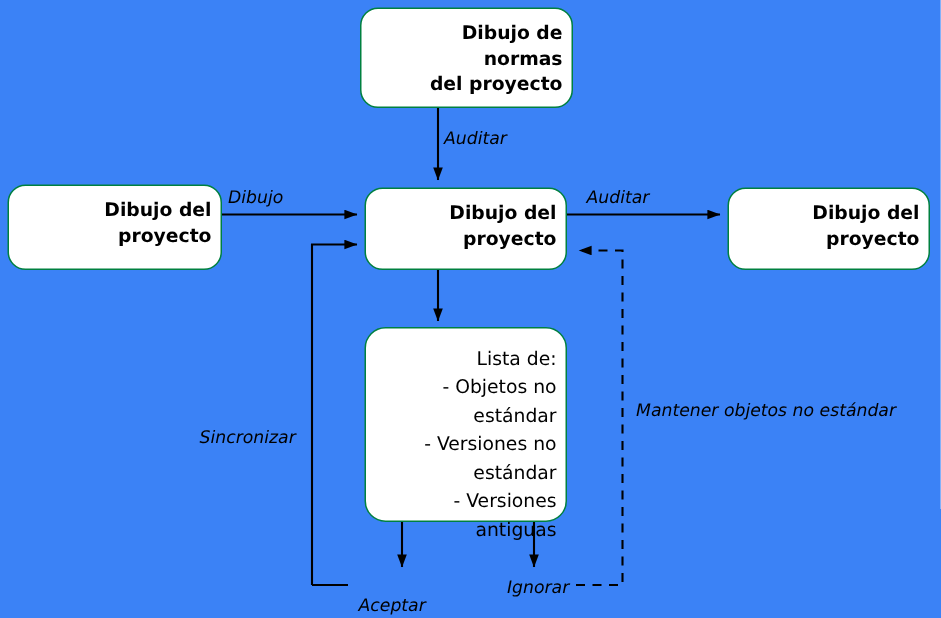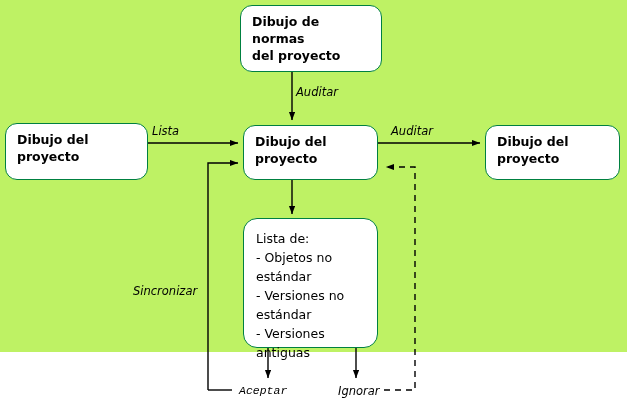--- a/index.html
+++ b/index.html
@@ -1,18 +1,18 @@
 <!DOCTYPE html>
 <html><head>
 <meta charset="utf-8">
 <style>
   html,body{margin:0;padding:0;background:#ffffff;}
   body{width:627px;height:412px;overflow:hidden;
        font-family:"DejaVu Sans","Liberation Sans",sans-serif;}
-  #diagram{position:relative;width:627px;height:352px;background:#bef264;}
+  #diagram{position:relative;width:627px;height:412px;background:#3b82f6;text-align:right;}
   svg.layer{position:absolute;left:0;top:0;width:627px;height:412px;}
 
   .node{
     position:absolute;
     box-sizing:border-box;
     border:1.5px solid #008040;
     border-radius:12px;
     background:#ffffff;
     color:#000000;
     z-index:2;
@@ -116,24 +116,25 @@
 - Objetos no
 estándar
 - Versiones no
 estándar
 - Versiones
 antiguas</div>
   </div>
 
   <div class="edge-label" style="left:296px;top:85px;">Auditar</div>
 
-  <div class="edge-label" style="left:152px;top:124px;">Lista</div>
+  <div class="edge-label" style="left:152px;top:124px;">Dibujo</div>
 
   <div class="edge-label" style="left:391px;top:124px;">Auditar</div>
 
   <div class="edge-label" style="left:133px;top:284px;">Sincronizar</div>
 
+  <div class="edge-label" style="left:424px;top:266px;">Mantener objetos no estándar</div>
 
-  <div class="edge-label" style="left:239px;top:384px;font-family:Liberation Mono, monospace;">Aceptar</div>
+  <div class="edge-label" style="left:239px;top:396px;">Aceptar</div>
 
   <div class="edge-label" style="left:338px;top:384px;">Ignorar</div>
 
 </div>
 
 </body></html>

